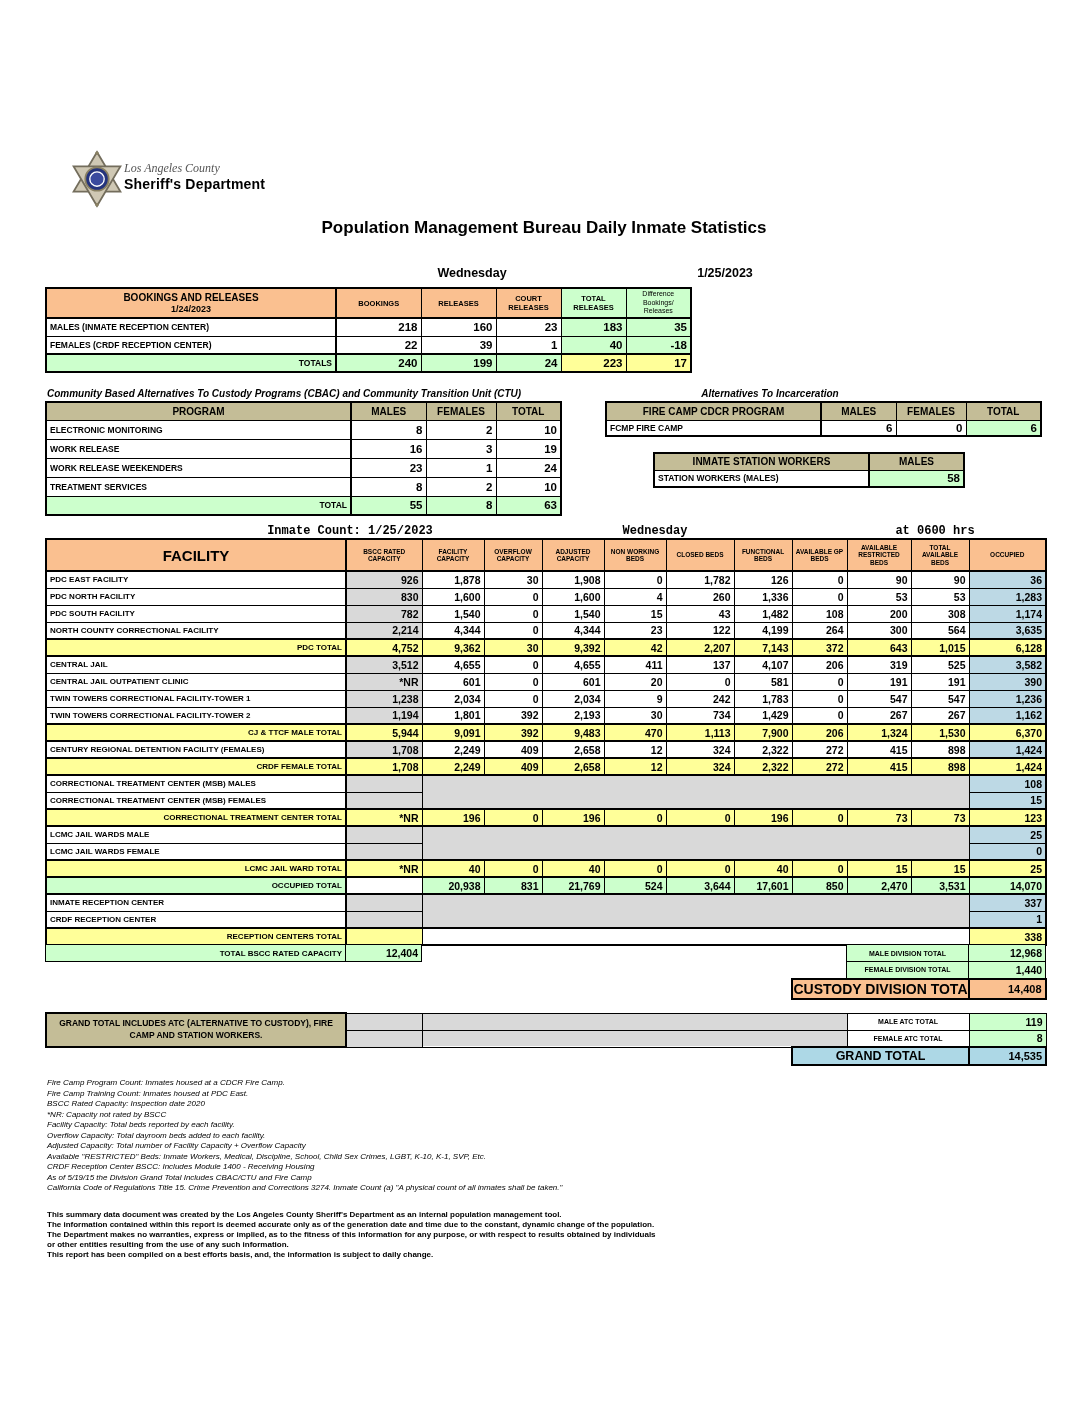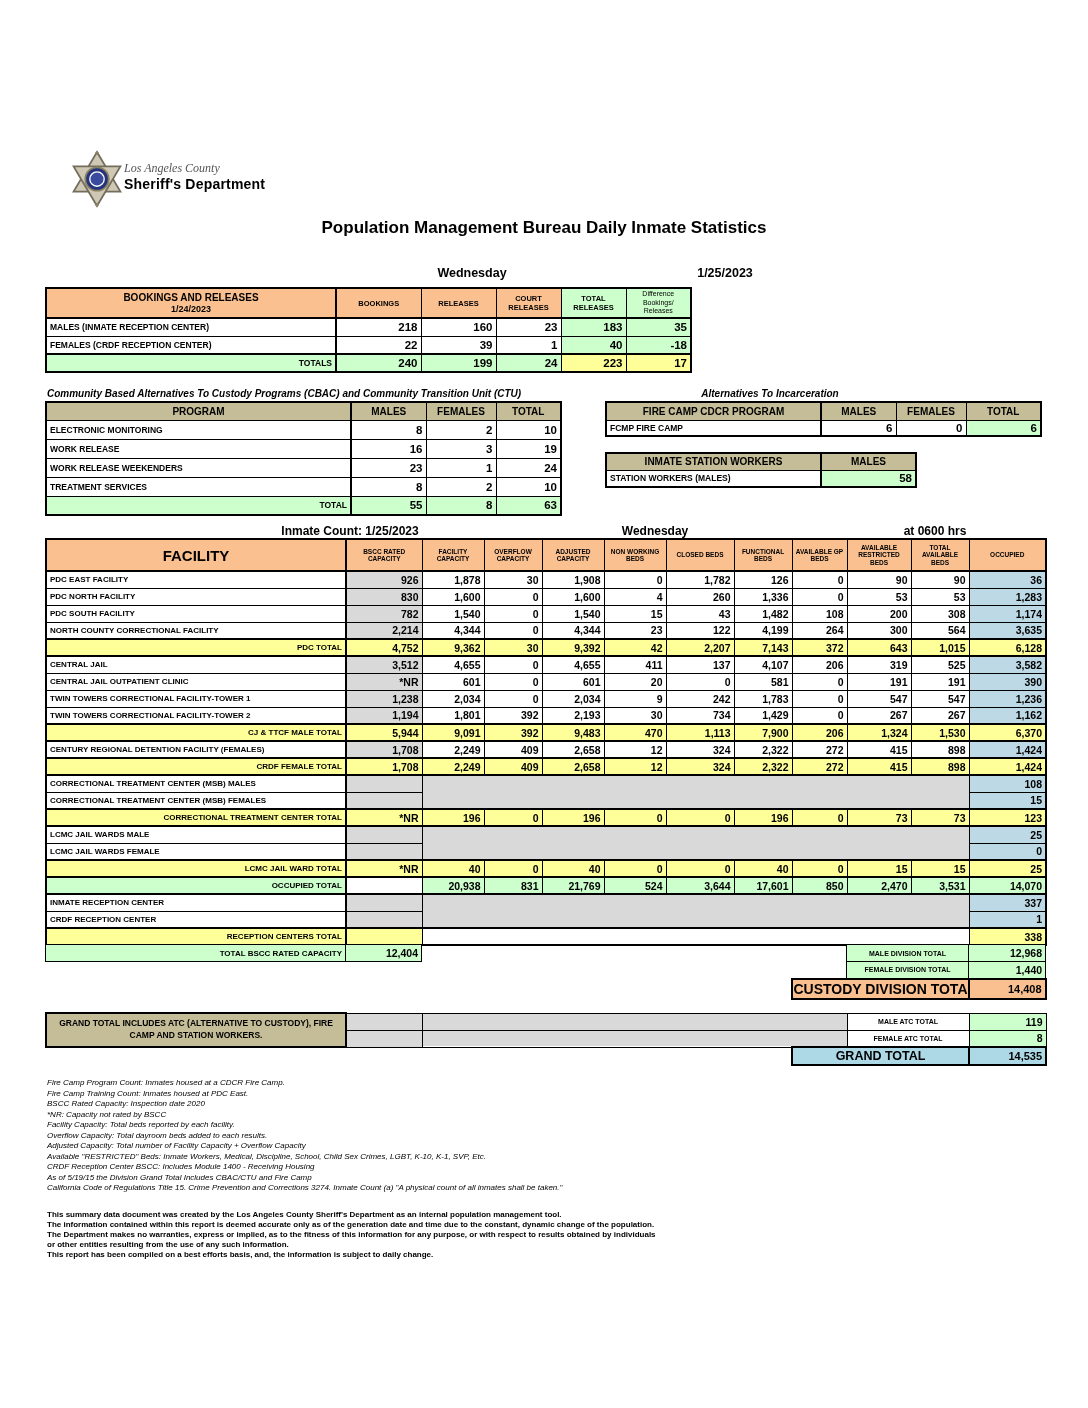--- a/index.html
+++ b/index.html
@@ -48,26 +48,26 @@
   #cbac tr.th{height:18px;}
   #cbac td:first-child{border-right-width:2px;}
   .tanh{background:#C4BD97;font-weight:bold;font-size:10px;text-align:center;}
   
   #ati-title{position:absolute;left:605px;top:388px;width:330px;text-align:center;font-size:10px;font-weight:bold;font-style:italic;}
   #firecamp{position:absolute;left:605px;top:401px;}
   #firecamp table{width:435px;}
   #firecamp tr{height:16px;} #firecamp tr.th{height:18px;}
   #firecamp td:first-child{border-right-width:2px;}
   #station{position:absolute;left:605px;top:452px;}
-  #station table{width:310px;}
+  #station table{width:310px;margin-left:48px;}
   #station tr{height:17px;}
   #station td:first-child{border-right-width:2px;}
   
   #countline{position:absolute;left:45px;top:524px;width:1000px;height:14px;font-weight:bold;font-size:12px;}
-  #countline span{position:absolute;text-align:center;}
+  #countline span{position:absolute;text-align:center;font-family:Liberation Mono, monospace;}
   #cl-left{left:155px;width:300px;}
   #cl-mid{left:500px;width:220px;}
   #cl-right{left:790px;width:200px;}
   
   #ftable{position:absolute;left:45px;top:538px;}
   #ftable table{width:1000px;}
   #ftable thead tr{height:32px;}
   #ftable tbody tr{height:17px;}
   #ftable thead td{border-bottom-width:2px;}
   #ftable td:first-child{border-right-width:2px;}
@@ -635,21 +635,21 @@
       </tbody>
     </table>
   </div>
 
   <div id="footnotes">
     <div>Fire Camp Program Count: Inmates housed at a CDCR Fire Camp.</div>
     <div>Fire Camp Training Count: Inmates housed at PDC East.</div>
     <div>BSCC Rated Capacity: Inspection date 2020</div>
     <div>*NR: Capacity not rated by BSCC</div>
     <div>Facility Capacity: Total beds reported by each facility.</div>
-    <div>Overflow Capacity: Total dayroom beds added to each results.</div>
+    <div>Overflow Capacity: Total dayroom beds added to each facility.</div>
     <div>Adjusted Capacity: Total number of Facility Capacity + Overflow Capacity</div>
     <div>Available "RESTRICTED" Beds: Inmate Workers, Medical, Discipline, School, Child Sex Crimes,  LGBT, K-10, K-1, SVP, Etc.</div>
     <div>CRDF Reception Center BSCC: Includes Module 1400 - Receiving Housing</div>
     <div>As of 5/19/15 the Division Grand Total Includes CBAC/CTU and Fire Camp</div>
     <div>California Code of Regulations Title 15. Crime Prevention and Corrections 3274. Inmate Count (a) "A physical count of all inmates shall be taken."</div>
   </div>
 
   <div id="disclaimer">
     <div>This summary data document was created by the Los Angeles County Sheriff's Department as an internal population management tool.</div>
     <div>The information contained within this report is deemed accurate only as of the generation date and time due to the constant, dynamic change of the population.</div>

